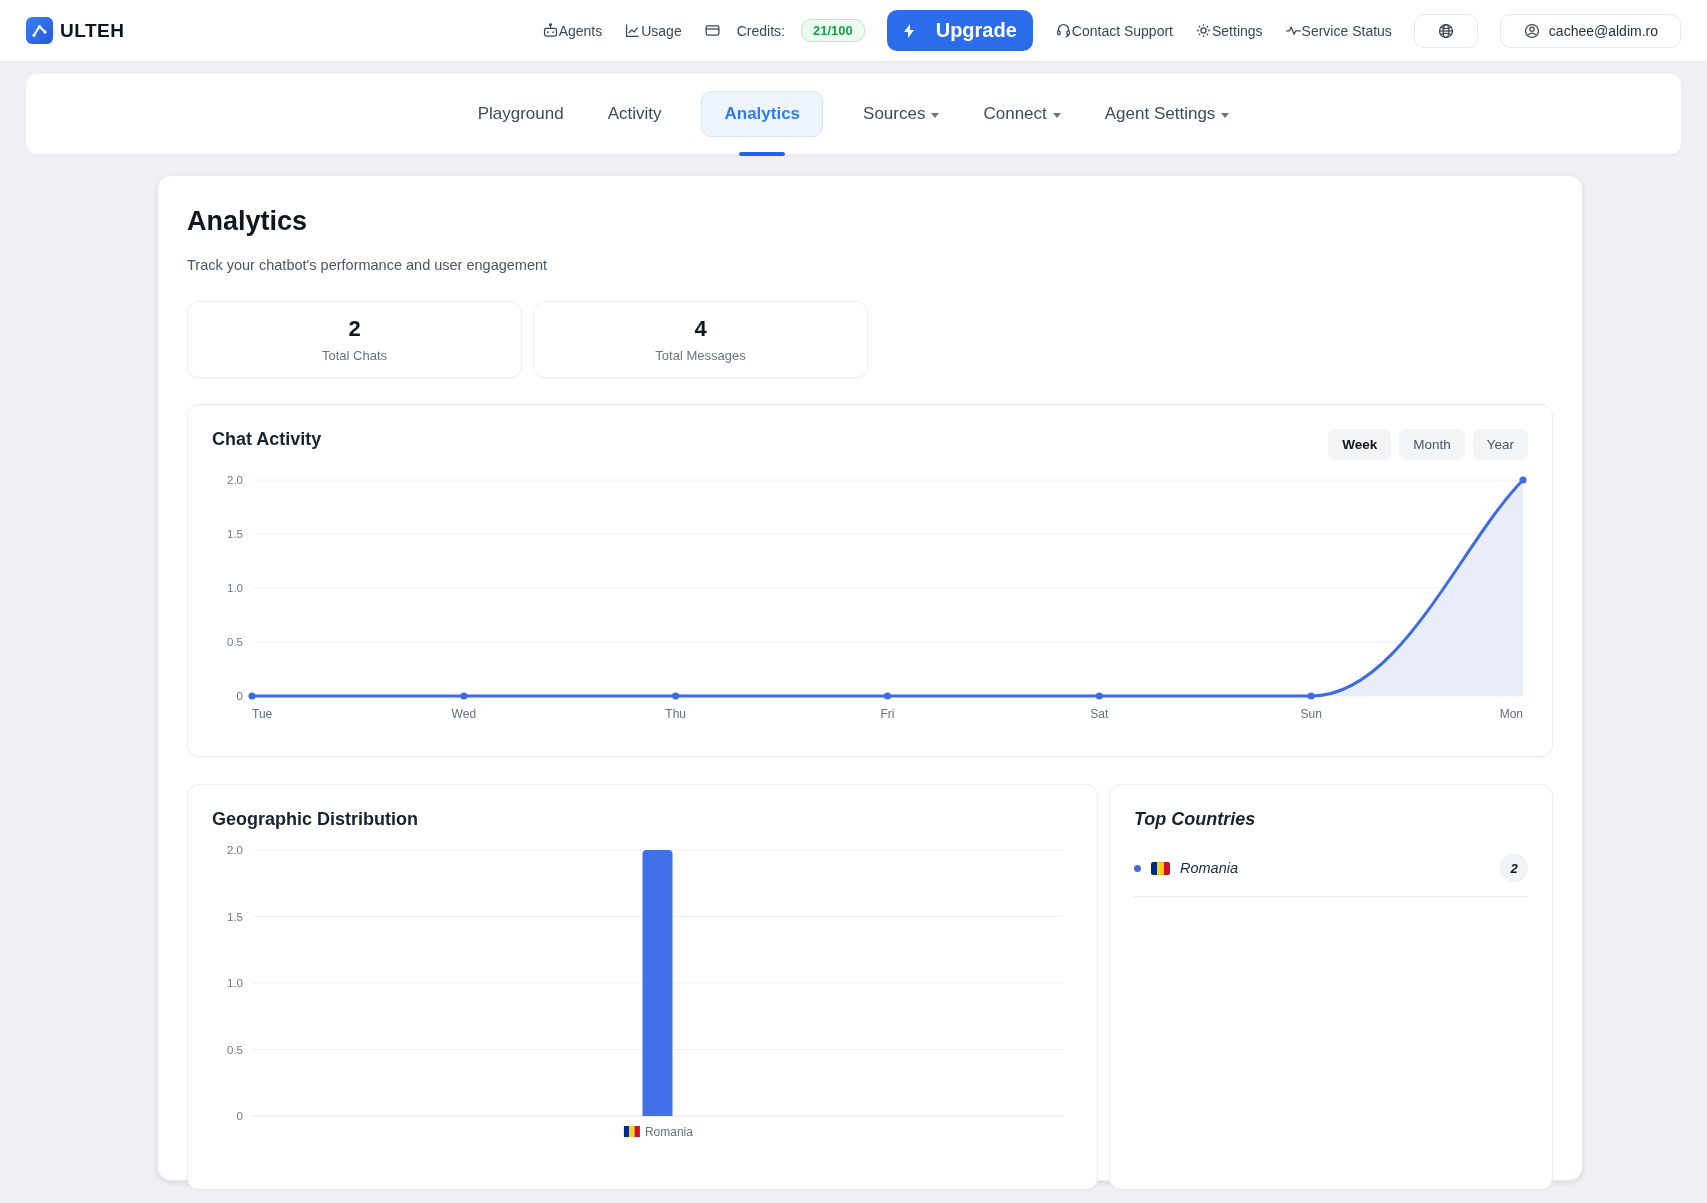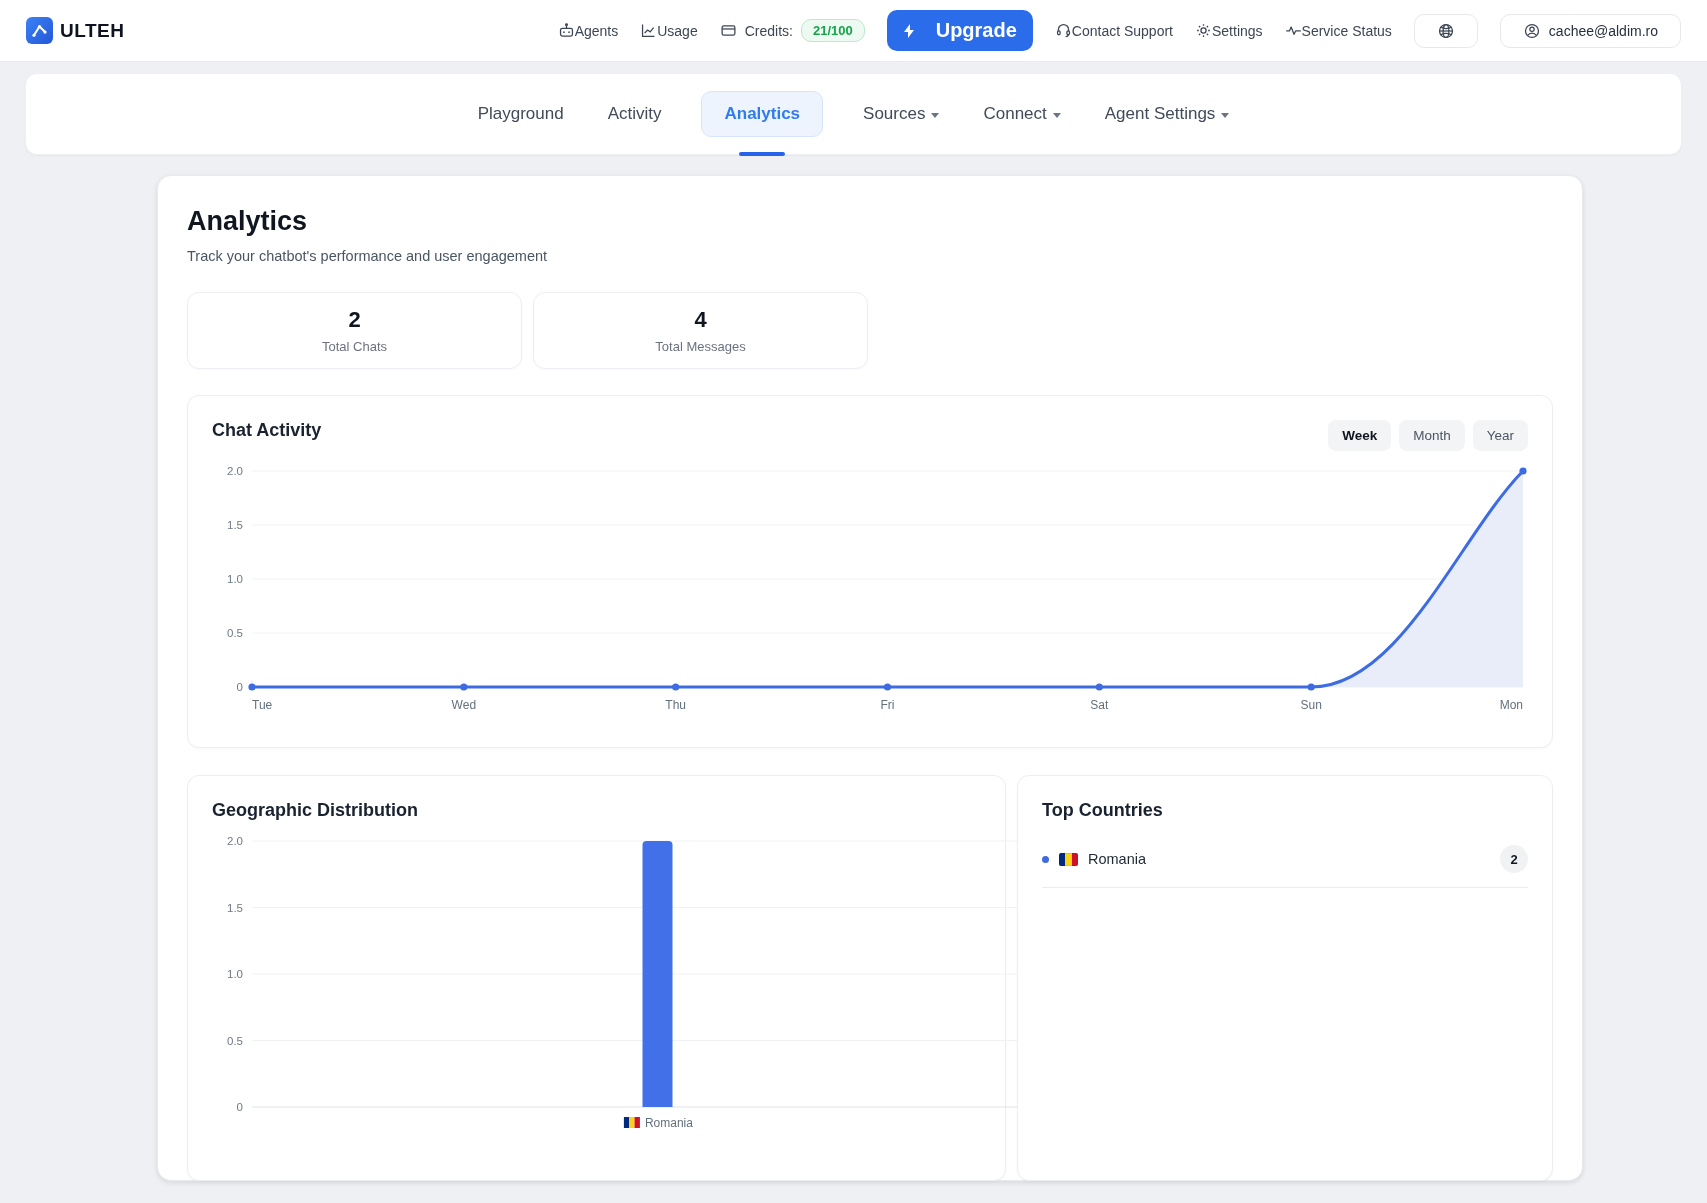--- a/index.html
+++ b/index.html
@@ -18,21 +18,21 @@
   .brand{ display:flex; align-items:center; gap:7px; }
   .brand-badge{
     width:27px;height:27px;border-radius:6px;
     background:linear-gradient(135deg,#3b82f6,#2457d6);
     display:flex;align-items:center;justify-content:center;
   }
   .brand-name{ font-size:19px; font-weight:800; letter-spacing:.5px; color:#0d1320;}
   .top-nav{ display:flex; align-items:center; gap:22px; }
   .nav-item{ display:flex; align-items:center; font-size:14px; color:#3d4654; cursor:pointer; }
   .nav-item svg{ flex:0 0 auto; }
-  .credits{ display:flex; align-items:center; gap:8px; font-size:14px; color:#3d4654;}
+  .credits{ display:flex; align-items:center; gap:16px; font-size:14px; color:#3d4654;}
   .credits-pill{
     background:#edfaf1; border:1px solid #bfe8cc; color:#16a34a;
     font-size:13px; font-weight:600; padding:3px 11px; border-radius:10px;
   }
   .upgrade-btn{
     display:flex; align-items:center; gap:21px;
     background:#2b6ceb; color:#fff; border:none; border-radius:10px;
     font-size:20px; font-weight:600; padding:9px 16px; cursor:pointer;
     font-family:inherit;
   }
@@ -63,21 +63,21 @@
   .caret{ width:0;height:0;border-left:4px solid transparent;border-right:4px solid transparent;
           border-top:5px solid #6b7482; display:inline-block; margin-top:2px;}
   
   .main-card{
     margin:20px 124px 0 157px; background:#fff; border-radius:14px;
     border:1px solid #e8eaee; padding:30px 29px 36px 29px;
     box-shadow:0 2px 5px rgba(16,24,40,.10);
     height:1006px;
   }
   .page-title{ font-size:27px; font-weight:700; color:#10151f; }
-  .page-subtitle{ margin-top:11px; font-size:14.5px; color:#4a5563; }
+  .page-subtitle{ margin-top:20px; font-size:14.5px; color:#4a5563; }
   
   .stats-row{ display:flex; gap:11px; margin-top:28px; }
   .stat-card{
     width:335px; height:77px; border:1px solid #eceef2; border-radius:12px;
     display:flex; flex-direction:column; align-items:center; justify-content:center; gap:6px;
     box-shadow:0 1px 2px rgba(16,24,40,.03);
   }
   .stat-value{ font-size:22px; font-weight:700; color:#10151f; }
   .stat-label{ font-size:13px; color:#6b7280; }
   
@@ -89,22 +89,22 @@
   .chat-panel{ margin-top:26px; }
   .panel-head{ display:flex; align-items:flex-start; justify-content:space-between; }
   .range-group{ display:flex; gap:8px; }
   .range-btn{
     border:none; background:#f3f4f6; border-radius:8px; padding:8px 14px;
     font-size:13.5px; color:#4b5563; cursor:pointer; font-family:inherit;
   }
   .range-btn.active{ color:#10151f; font-weight:700; }
   .chart-box{ margin-top:10px; }
   .bottom-row{ display:flex; gap:11px; margin-top:27px; align-items:stretch; }
-  .geo-panel{ width:819px; height:406px; }
-  .countries-panel{ flex:1; height:406px; }
+  .geo-panel{ width:911px; height:406px; }
+  .countries-panel{ flex:1; height:406px;font-style:italic; }
   .country-row{
     margin-top:24px; display:flex; align-items:center; gap:10px;
     padding-bottom:14px; border-bottom:1px solid #ededf1;
   }
   .bullet{ width:7px; height:7px; border-radius:50%; background:#3f6ae0; }
   .flag{ width:19px; height:13px; border-radius:2px; display:inline-block;
          box-shadow:0 0 0 1px rgba(0,0,0,.06) inset; }
   .country-name{ font-size:14.5px; color:#1f2937; }
   .count-badge{
     margin-left:auto; width:28px; height:28px; border-radius:50%;

